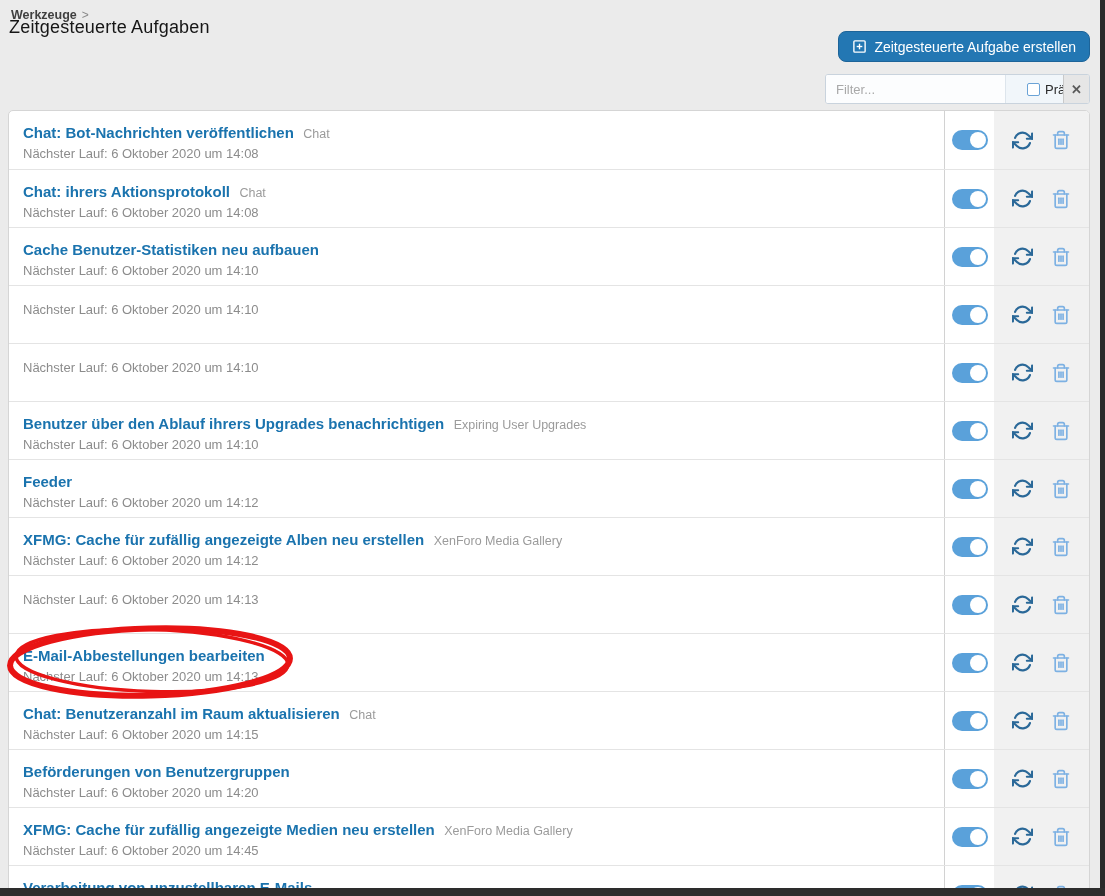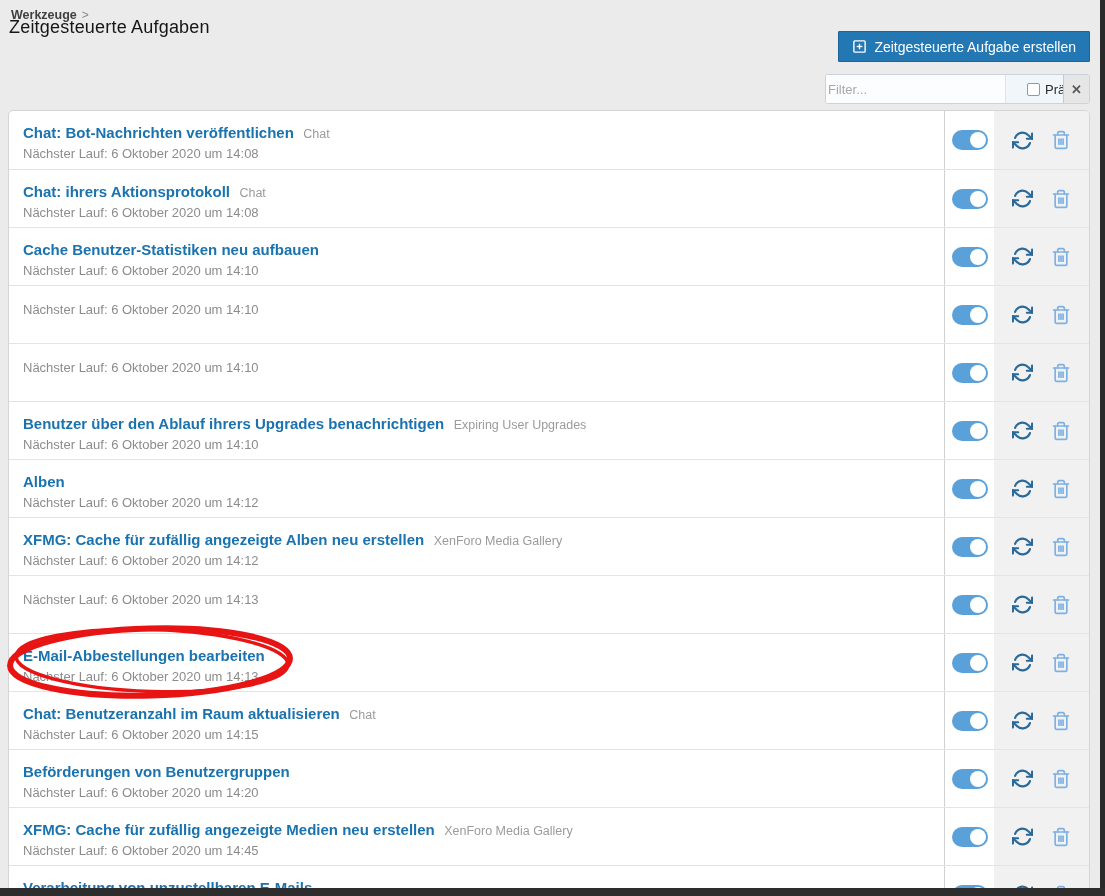--- a/index.html
+++ b/index.html
@@ -20,30 +20,30 @@
     color:#3f3f3f; cursor:pointer;
   }
   .breadcrumb .chev{color:#8a8a8a; margin-left:5px; font-weight:normal; font-size:12px;}
   .page-title{
     position:absolute; left:9px; top:17px; font-size:18px; font-weight:400;
     color:#161616; letter-spacing:.2px;
   }
   .create-btn{
     position:absolute; top:31px; right:15px; height:31px;
     background:var(--accent-blue); border:1px solid var(--accent-blue-border);
-    border-radius:1px; color:#fff; font-size:14px; font-family:inherit;
+    border-radius:8px; color:#fff; font-size:14px; font-family:inherit;
     display:flex; align-items:center; gap:7px; padding:0 13px; cursor:pointer;
   }
   .create-btn svg{display:block;}
   .filterbar{
     position:absolute; top:74px; right:15px; height:30px; display:flex;
     border:1px solid #c9d3dd; border-radius:3px; background:#fff; overflow:hidden;
   }
   .filter-input{
-    width:179px; border:none; outline:none; background:#fcfdfe; padding:0 2px;
+    width:179px; border:none; outline:none; background:#fcfdfe; padding:0 10px;
     font-size:13px; color:#444; font-family:inherit;
   }
   .filter-input::placeholder{color:#a9a9a9;}
   .prefix-label{
     width:58px; background:#f1f6fa; border-left:1px solid #dde5ec;
     display:flex; align-items:center; gap:5px; padding:0 21px;
     font-size:13px; color:#2b2b2b; cursor:pointer;
   }
   .prefix-cb{
     width:13px; height:13px; border:1.5px solid #6ba3d6; border-radius:2px;
@@ -307,21 +307,21 @@
           <line x1="9.5" y1="11" x2="9.5" y2="17"></line>
           <line x1="12" y1="11" x2="12" y2="17"></line>
           <line x1="14.5" y1="11" x2="14.5" y2="17"></line>
         </svg>
       </span>
     </div>
   </div>
     <div class="row">
     <div class="row-main">
       <div>
-        <a class="task-title">Alben</a>
+        <a class="task-title">Feeder</a>
         
       </div>
       <div class="task-sub">Nächster Lauf: 6 Oktober 2020 um 14:12</div>
     </div>
     <div class="toggle-cell">
       <span class="toggle">
           <span class="knob"></span>
         </span>
     </div>
     <div class="actions-cell">

